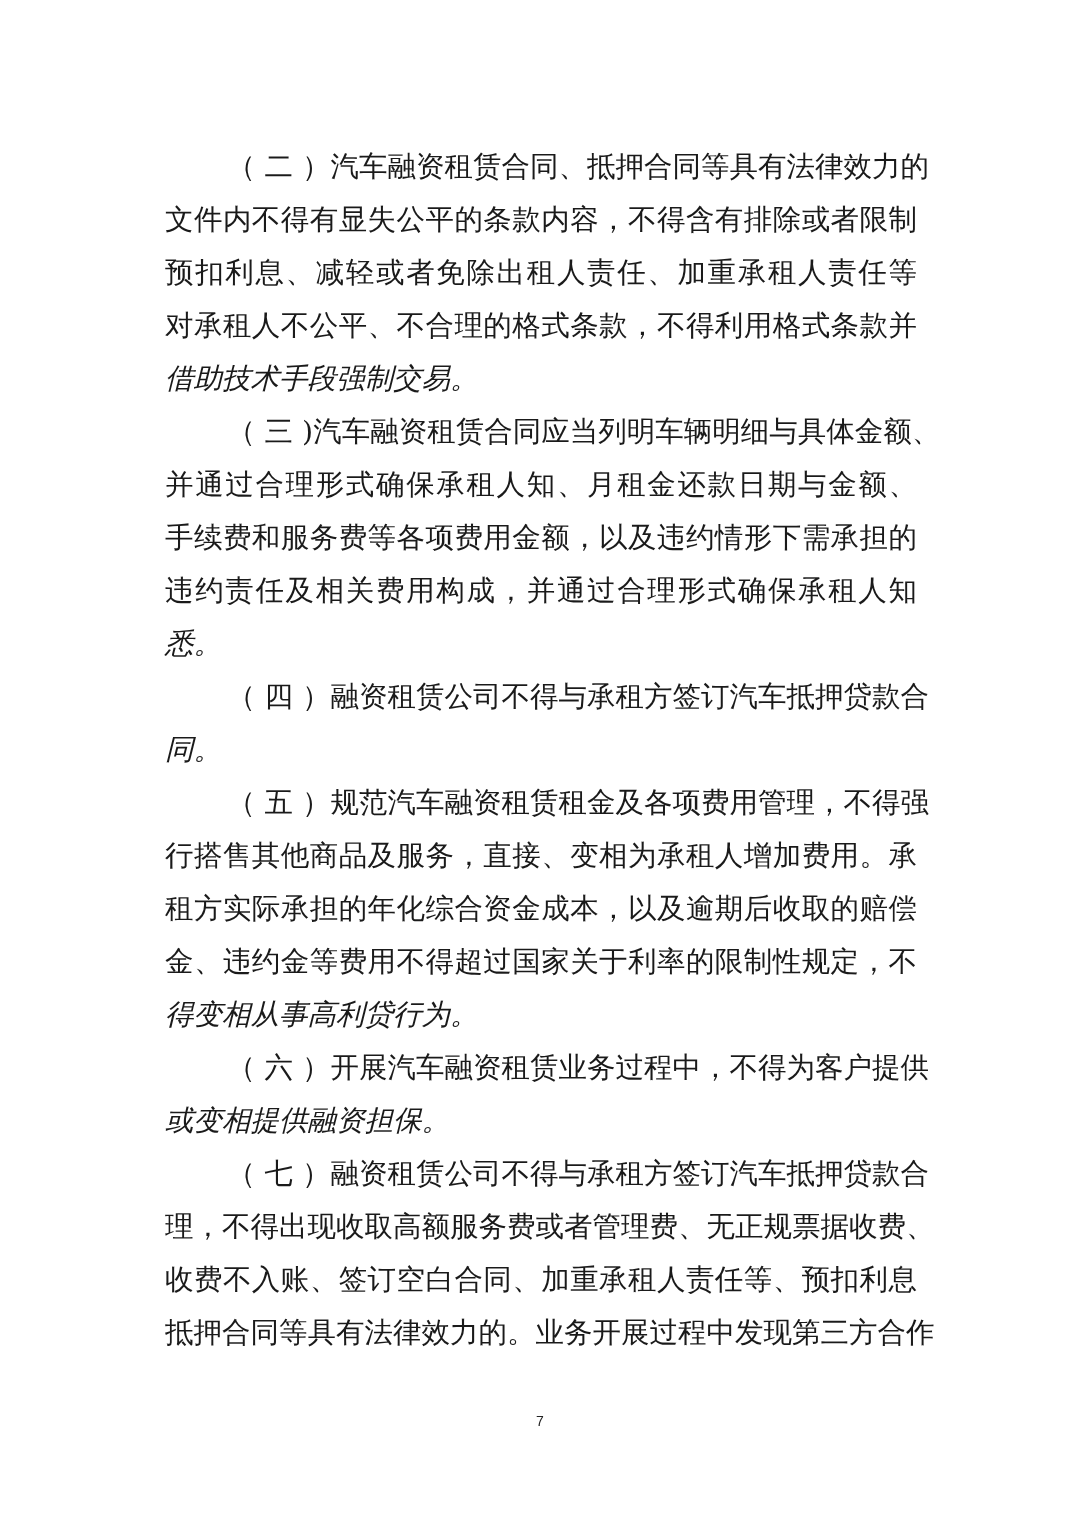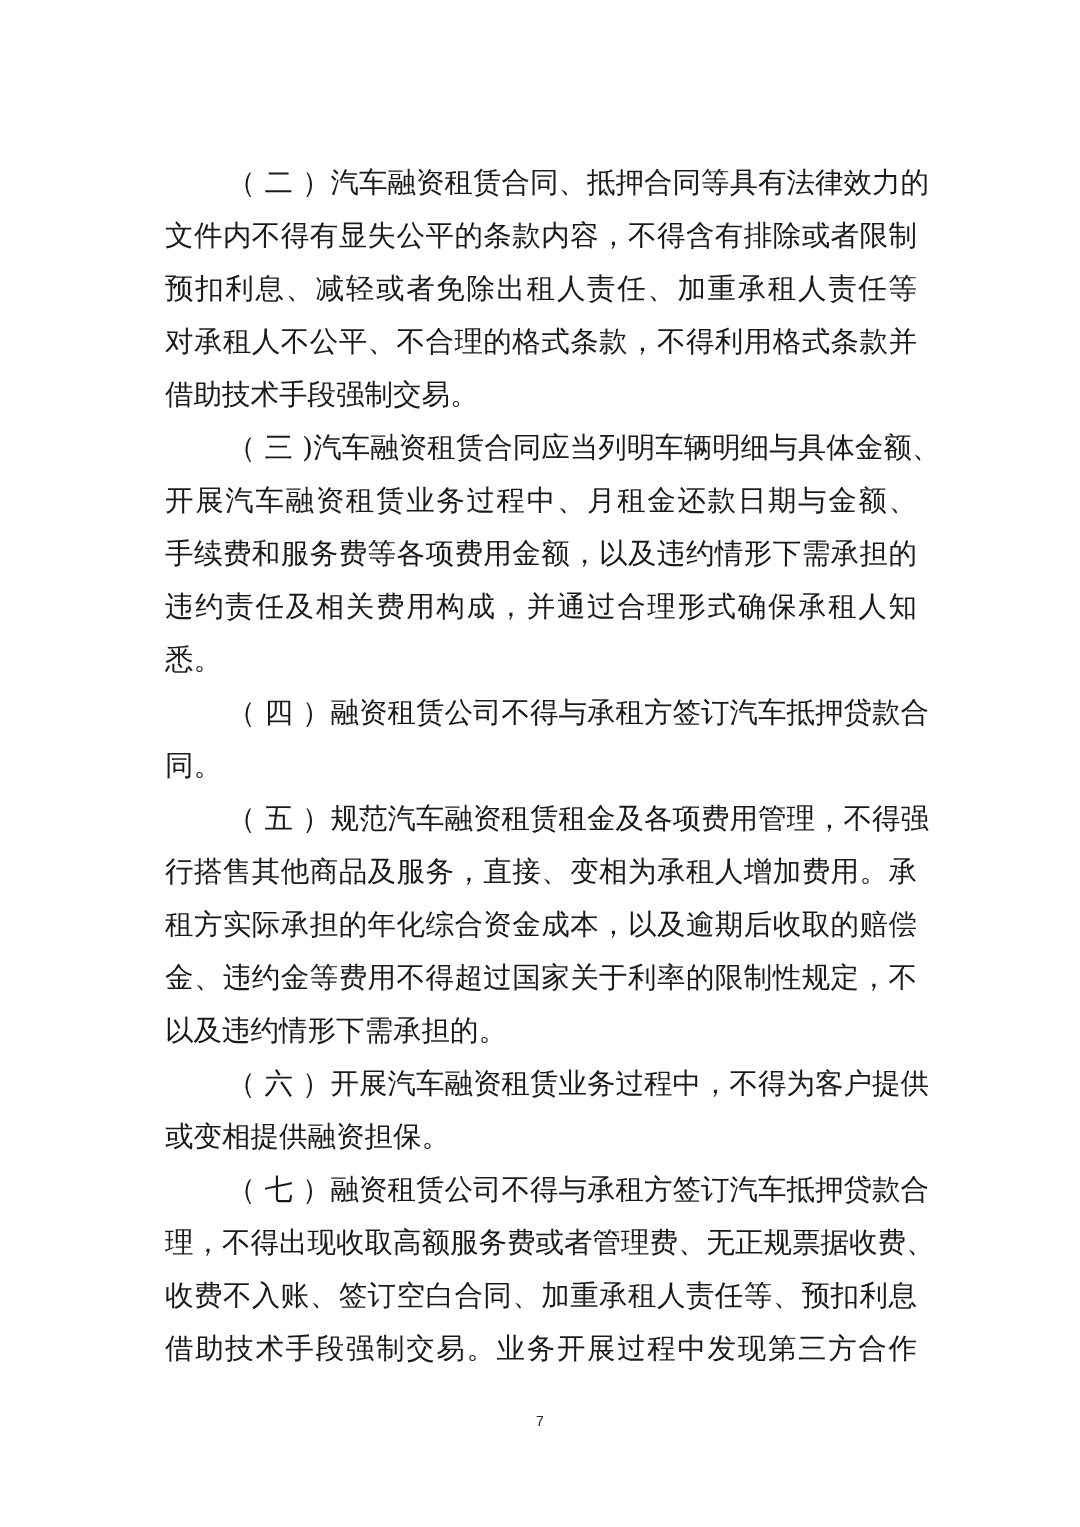--- a/index.html
+++ b/index.html
@@ -19,34 +19,35 @@
       position: absolute;
       left: 0;
       top: 0;
       width: 1080px;
       height: 1527px;
       background: #ffffff;
     }
     .body-text {
       position: absolute;
       left: 165px;
-      top: 156px;
+      top: 140px;
       width: 752px;
     }
     .line {
       height: 53px;
       line-height: 53px;
       font-size: 28.5px;
       white-space: nowrap;
       text-align: justify;
       text-align-last: justify;
       letter-spacing: 0;
     }
     .line.last {
       text-align-last: left;
+      font-style: italic;
     }
     .line.indent {
       padding-left: 62px;
     }
     .page-number {
       position: absolute;
       left: 0;
       width: 1080px;
       top: 1413px;
       text-align: center;
@@ -64,47 +65,47 @@
     <div>
       <div class="line indent">（ 二 ）汽车融资租赁合同、抵押合同等具有法律效力的</div>
       <div class="line">文件内不得有显失公平的条款内容，不得含有排除或者限制</div>
       <div class="line">预扣利息、减轻或者免除出租人责任、加重承租人责任等</div>
       <div class="line">对承租人不公平、不合理的格式条款，不得利用格式条款并</div>
       <div class="line last">借助技术手段强制交易。</div>
     </div>
 
     <div>
       <div class="line indent">（ 三 )汽车融资租赁合同应当列明车辆明细与具体金额、</div>
-      <div class="line">开展汽车融资租赁业务过程中、月租金还款日期与金额、</div>
+      <div class="line">并通过合理形式确保承租人知、月租金还款日期与金额、</div>
       <div class="line">手续费和服务费等各项费用金额，以及违约情形下需承担的</div>
       <div class="line">违约责任及相关费用构成，并通过合理形式确保承租人知</div>
       <div class="line last">悉。</div>
     </div>
 
     <div>
       <div class="line indent">（ 四 ）融资租赁公司不得与承租方签订汽车抵押贷款合</div>
       <div class="line last">同。</div>
     </div>
 
     <div>
       <div class="line indent">（ 五 ）规范汽车融资租赁租金及各项费用管理，不得强</div>
       <div class="line">行搭售其他商品及服务，直接、变相为承租人增加费用。承</div>
       <div class="line">租方实际承担的年化综合资金成本，以及逾期后收取的赔偿</div>
       <div class="line">金、违约金等费用不得超过国家关于利率的限制性规定，不</div>
-      <div class="line last">以及违约情形下需承担的。</div>
+      <div class="line last">得变相从事高利贷行为。</div>
     </div>
 
     <div>
       <div class="line indent">（ 六 ）开展汽车融资租赁业务过程中，不得为客户提供</div>
       <div class="line last">或变相提供融资担保。</div>
     </div>
 
     <div>
       <div class="line indent">（ 七 ）融资租赁公司不得与承租方签订汽车抵押贷款合</div>
       <div class="line">理，不得出现收取高额服务费或者管理费、无正规票据收费、</div>
       <div class="line">收费不入账、签订空白合同、加重承租人责任等、预扣利息</div>
-      <div class="line">借助技术手段强制交易。业务开展过程中发现第三方合作</div>
+      <div class="line">抵押合同等具有法律效力的。业务开展过程中发现第三方合作</div>
     </div>
 
   </div>
 
   <div class="page-number">7</div>
 </div>
 
 </body></html>

